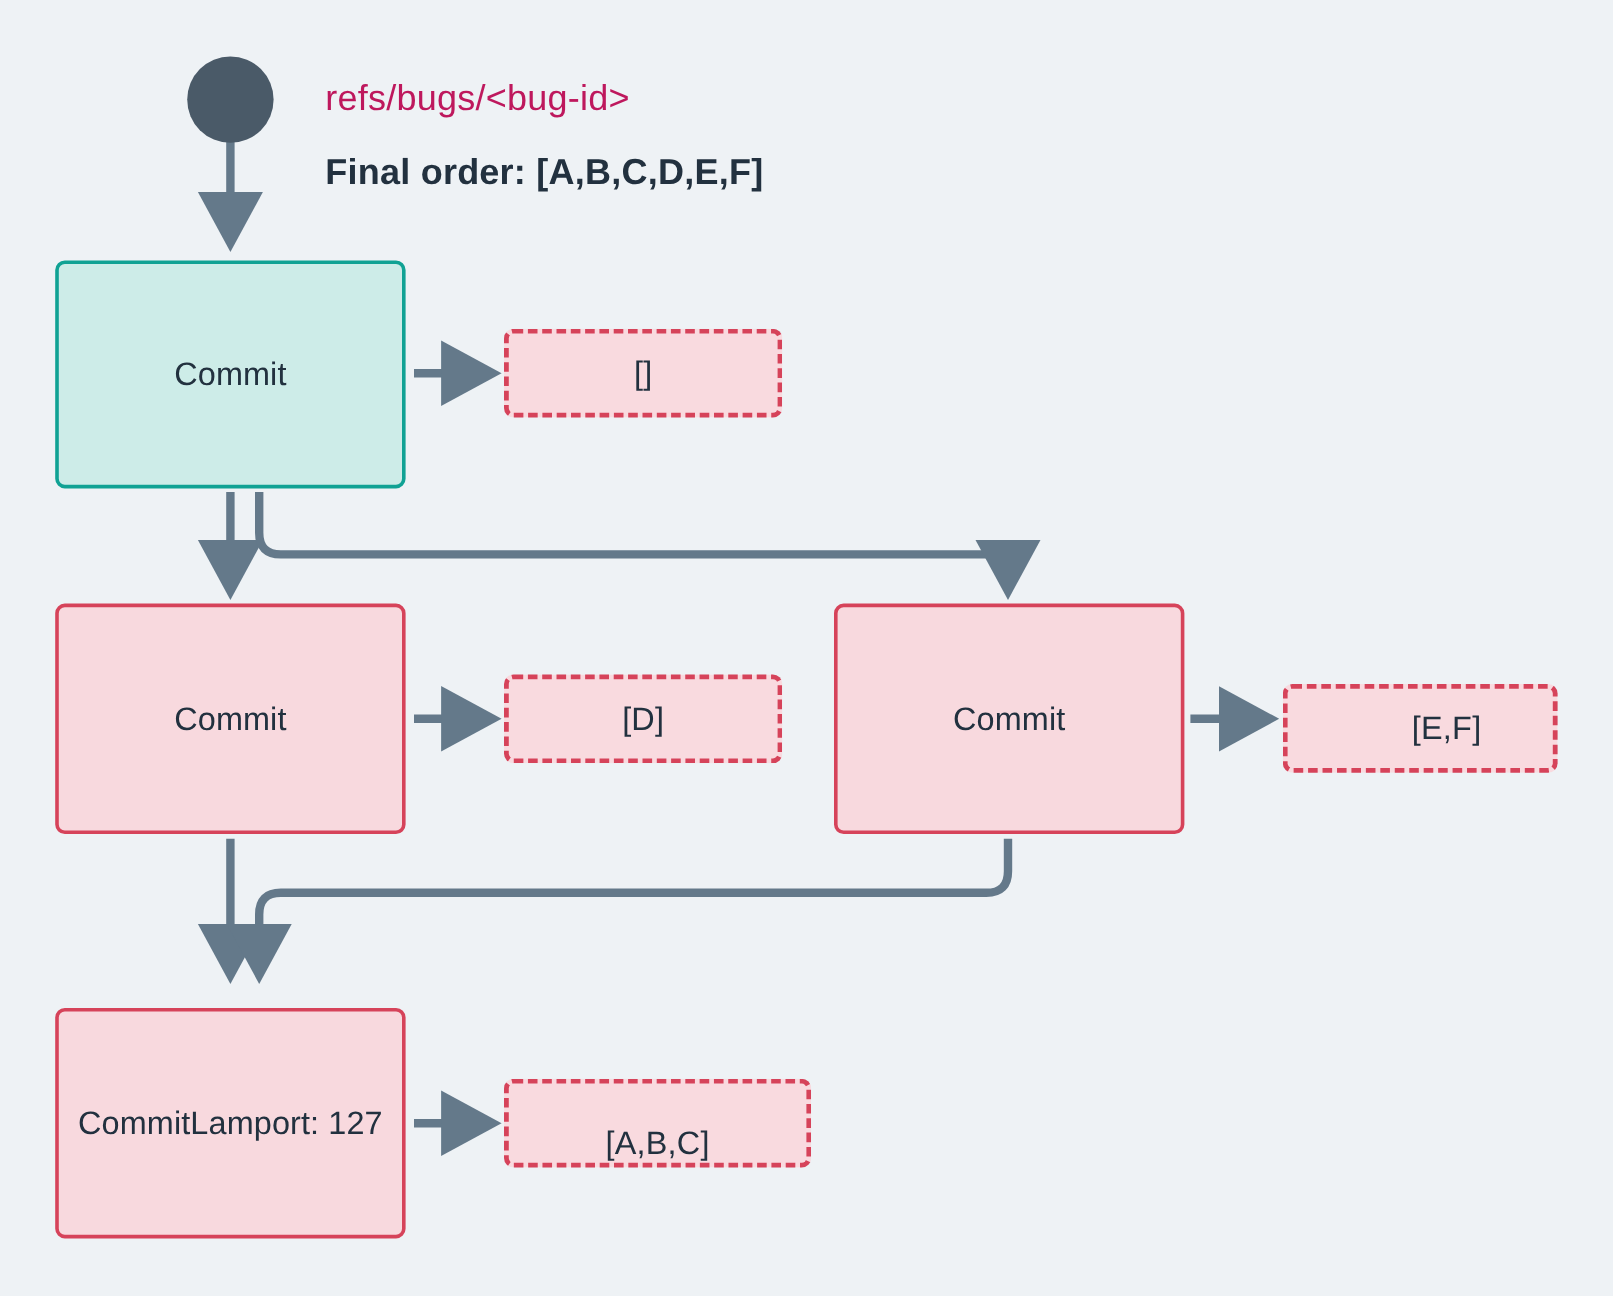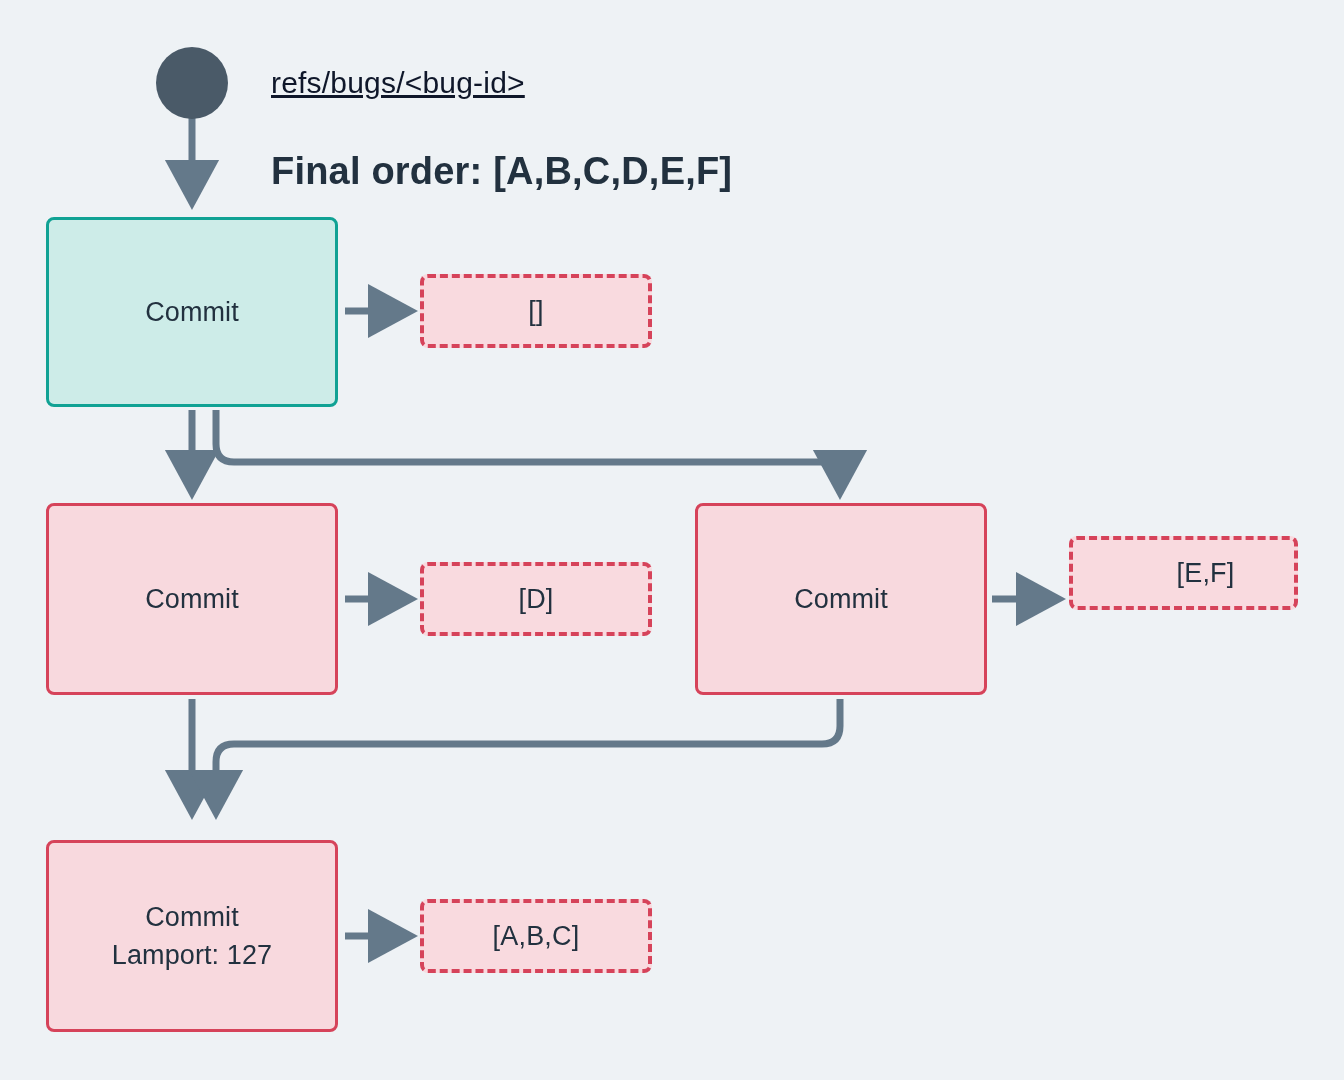--- a/index.html
+++ b/index.html
@@ -23,21 +23,22 @@
     left: 0;
     top: 0;
     width: 1344px;
     height: 1080px;
     pointer-events: none;
   }
   .node {
     position: absolute;
     box-sizing: border-box;
     display: flex;
-    flex-direction: column;
+    flex-direction: row;
+    align-items: center;
     justify-content: center;
     border-radius: 8px;
     color: #22313f;
     font-size: 27px;
     line-height: 1.42;
     letter-spacing: 0.1px;
     text-align: center;
   }
   .node .line {
     display: block;
@@ -64,34 +65,32 @@
     font-size: 27px;
     letter-spacing: 0.2px;
   }
   .root-dot {
     position: absolute;
     border-radius: 50%;
     background: #4a5a68;
   }
   .ref-label {
     position: absolute;
-    color: #0f172a;
+    color: #be185d;
     font-size: 30px;
     letter-spacing: 0.2px;
     white-space: nowrap;
-    text-decoration: underline;
   }
   .final-label {
     position: absolute;
     color: #22313f;
-    font-size: 38px;
+    font-size: 30px;
     font-weight: bold;
     letter-spacing: 0.2px;
     white-space: nowrap;
-    margin-top: 23px;
   }
 </style>
 </head>
 <body>
 
 <div id="canvas">
 
   <svg id="edges" viewBox="0 0 1344 1080" width="1344" height="1080">
     <defs>
       <marker id="arrowhead" markerWidth="9" markerHeight="9" refX="5.2" refY="4.5" orient="auto" markerUnits="strokeWidth">
@@ -130,25 +129,25 @@
   <div class="node commit-pending" style="left:46px; top:503px; width:292px; height:192px;">
     <span class="line">Commit</span>
   </div>
   <div class="payload" style="left:420px; top:562px; width:232px; height:74px;">
     <span>[D]</span>
   </div>
 
   <div class="node commit-pending" style="left:695px; top:503px; width:292px; height:192px;">
     <span class="line">Commit</span>
   </div>
-  <div class="payload" style="left:1069px; top:536px; width:229px; height:74px;padding-left:44px;">
+  <div class="payload" style="left:1069px; top:570px; width:229px; height:74px;padding-left:44px;">
     <span>[E,F]</span>
   </div>
 
   <div class="node commit-pending" style="left:46px; top:840px; width:292px; height:192px;">
     <span class="line">Commit</span>
     <span class="line">Lamport: 127</span>
   </div>
-  <div class="payload" style="left:420px; top:899px; width:232px; height:74px;">
+  <div class="payload" style="left:420px; top:899px; width:256px; height:74px;align-items:flex-end;">
     <span>[A,B,C]</span>
   </div>
 
 </div>
 
 </body></html>

